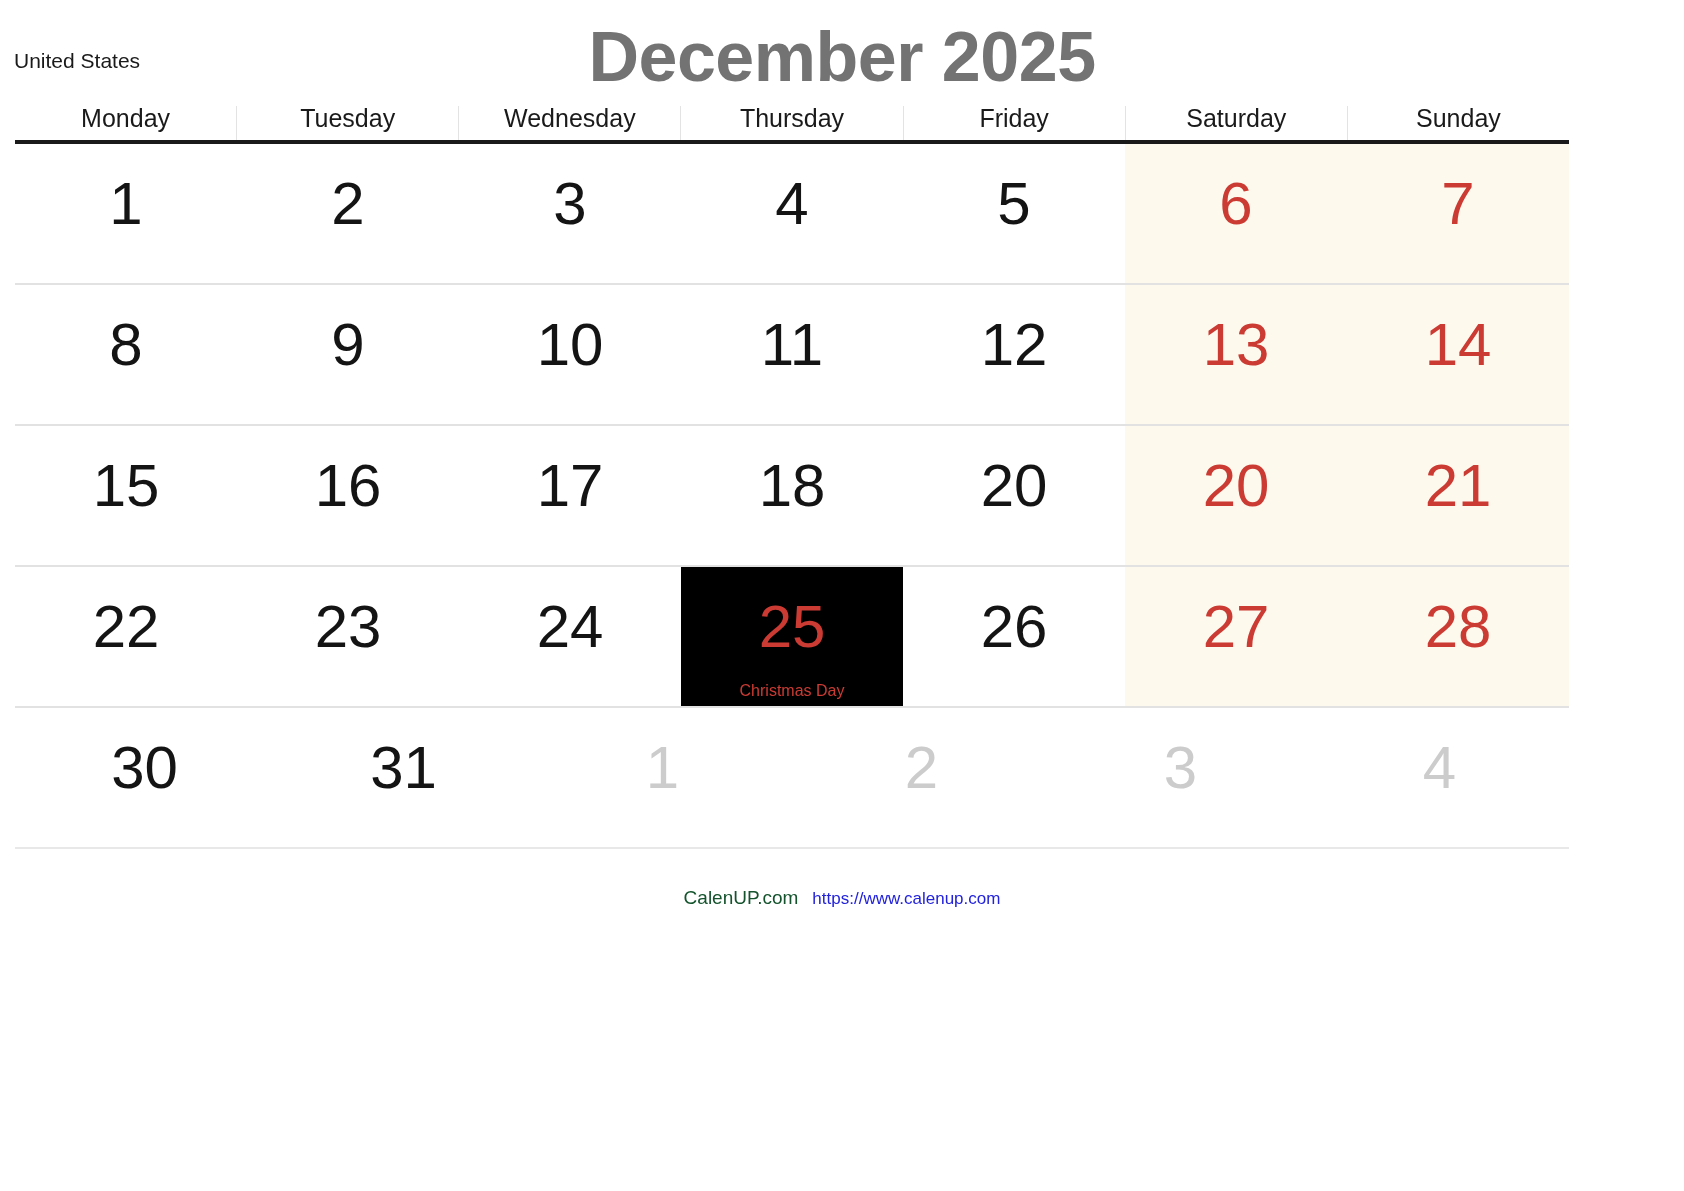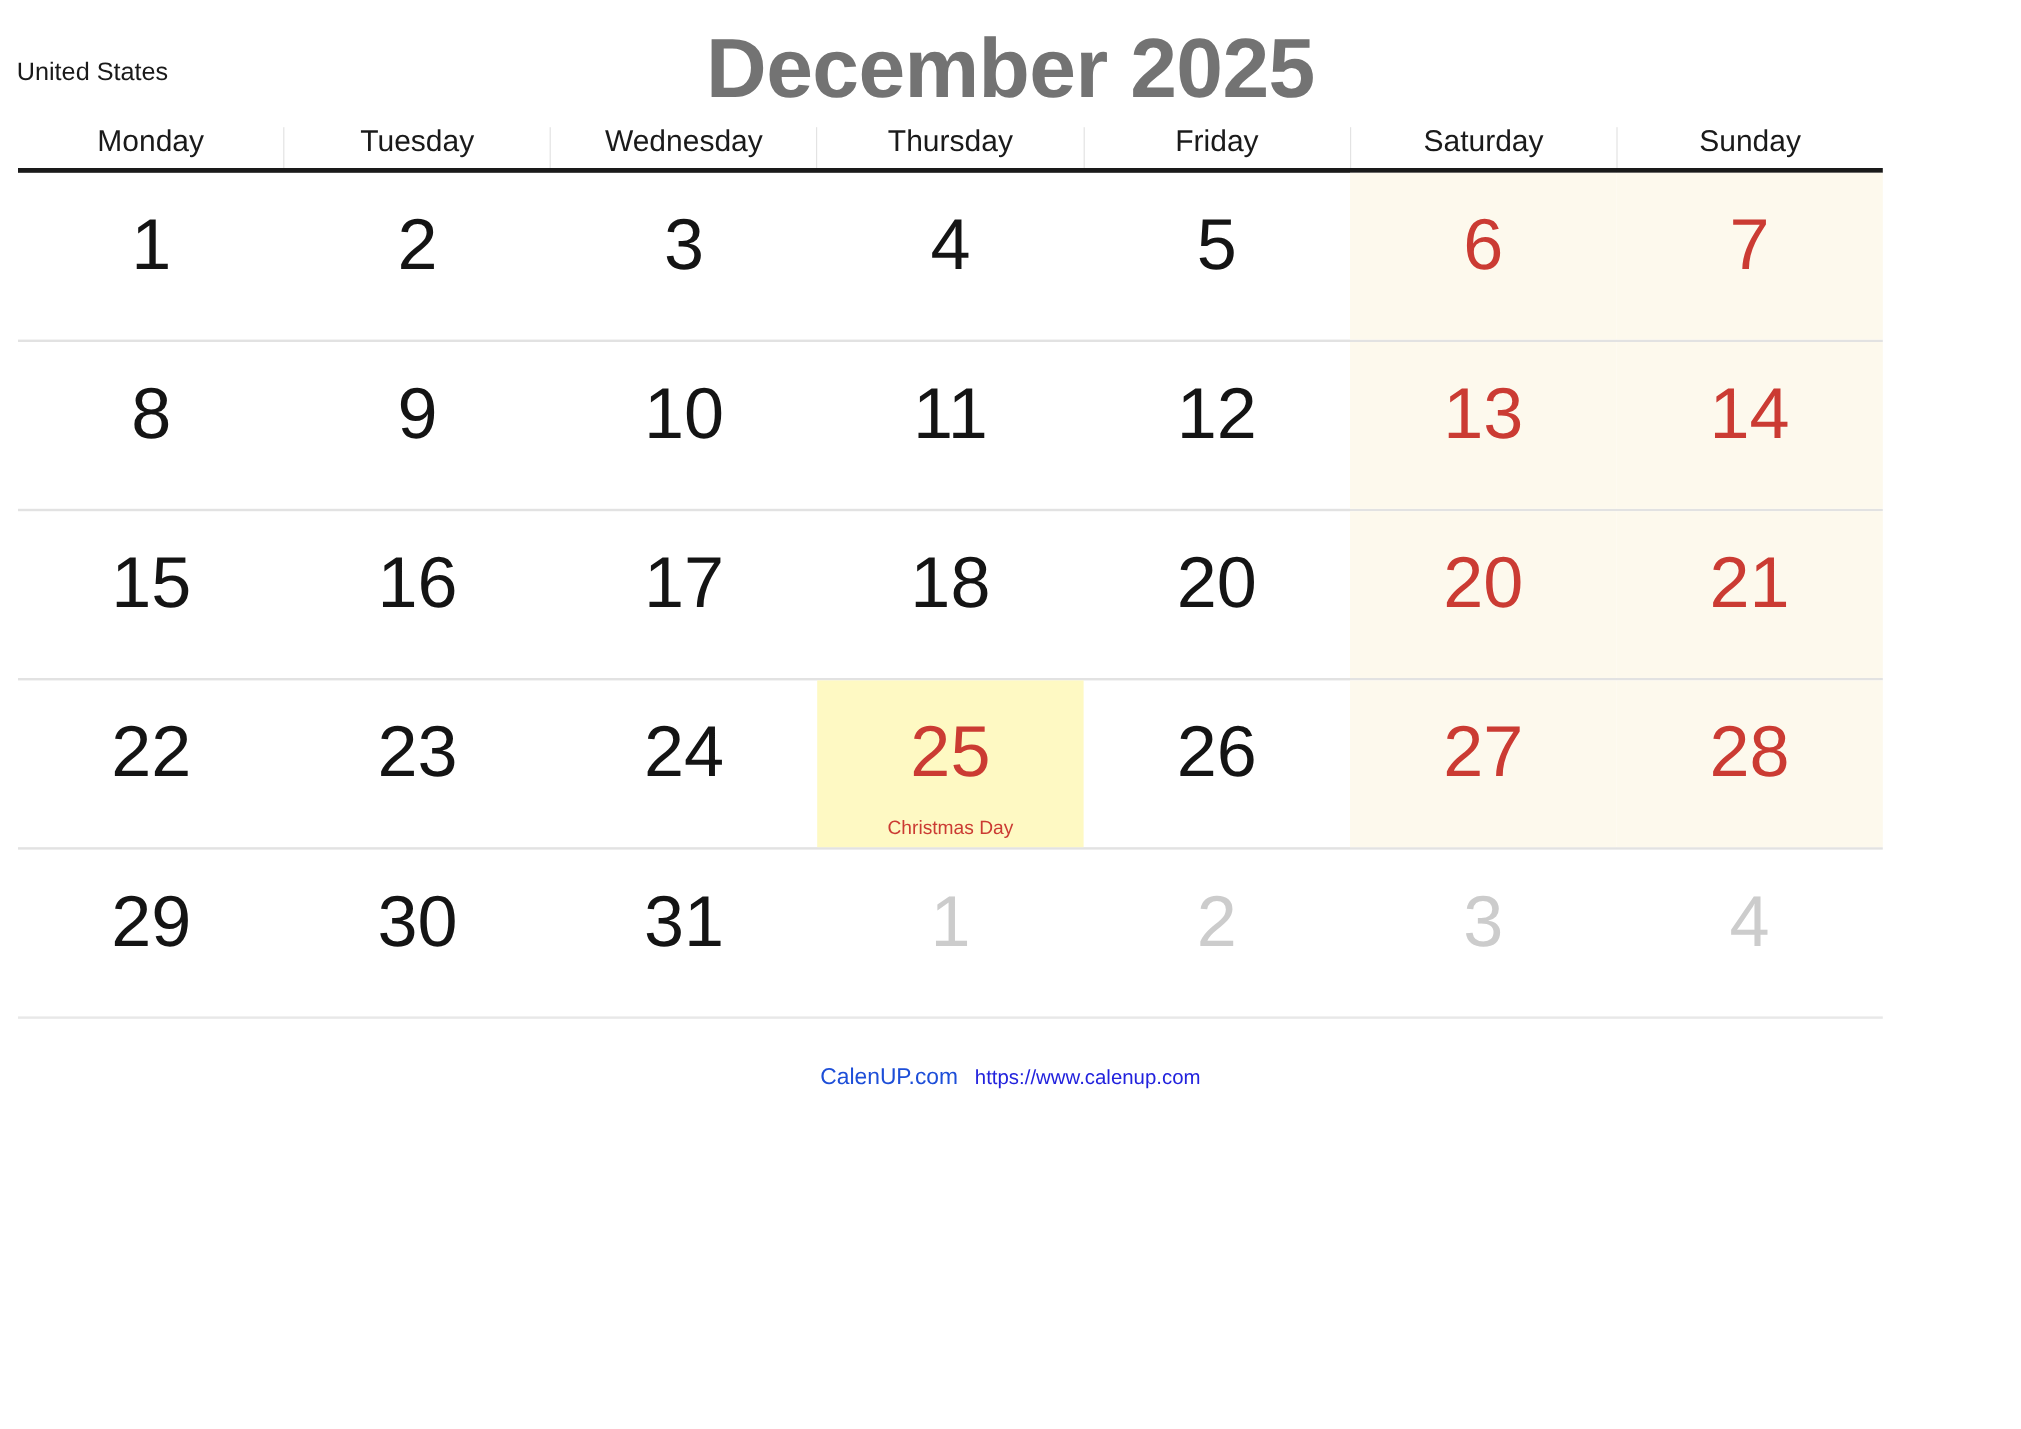--- a/index.html
+++ b/index.html
@@ -98,21 +98,21 @@
     box-sizing: border-box;
     display: flex;
     flex-direction: column;
     align-items: center;
     justify-content: flex-start;
   }
   .day-cell.weekend-bg {
     background: #fdf9ed;
   }
   .day-cell.holiday-bg {
-    background: #fef9c3;
+    background: #000000;
   }
 
   .day-number {
     font-size: 60px;
     line-height: 1;
     margin-top: 30px;
     color: #141414;
     font-weight: normal;
   }
   .day-cell.red .day-number { color: #cb3b33; }
@@ -132,21 +132,21 @@
     position: absolute;
     left: 0;
     right: 0;
     top: 888px;
     text-align: center;
     font-size: 19px;
     line-height: 1;
     white-space: nowrap;
   }
   .footer .brand {
-    color: #1d4ed8;
+    color: #14532d;
     text-align: center;
   }
   .footer .url {
     color: #2222dd;
     margin-left: 14px;
     font-size: 17px;
     text-decoration: none;
   }
 </style>
 </head>
@@ -260,23 +260,20 @@
           </div>
           <div class="day-cell red weekend-bg">
             <div class="day-number">27</div>
           </div>
           <div class="day-cell red weekend-bg">
             <div class="day-number">28</div>
           </div>
         </div>
         <div class="week-row">
           <div class="day-cell">
-            <div class="day-number">29</div>
-          </div>
-          <div class="day-cell">
             <div class="day-number">30</div>
           </div>
           <div class="day-cell">
             <div class="day-number">31</div>
           </div>
           <div class="day-cell muted">
             <div class="day-number">1</div>
           </div>
           <div class="day-cell muted">
             <div class="day-number">2</div>

